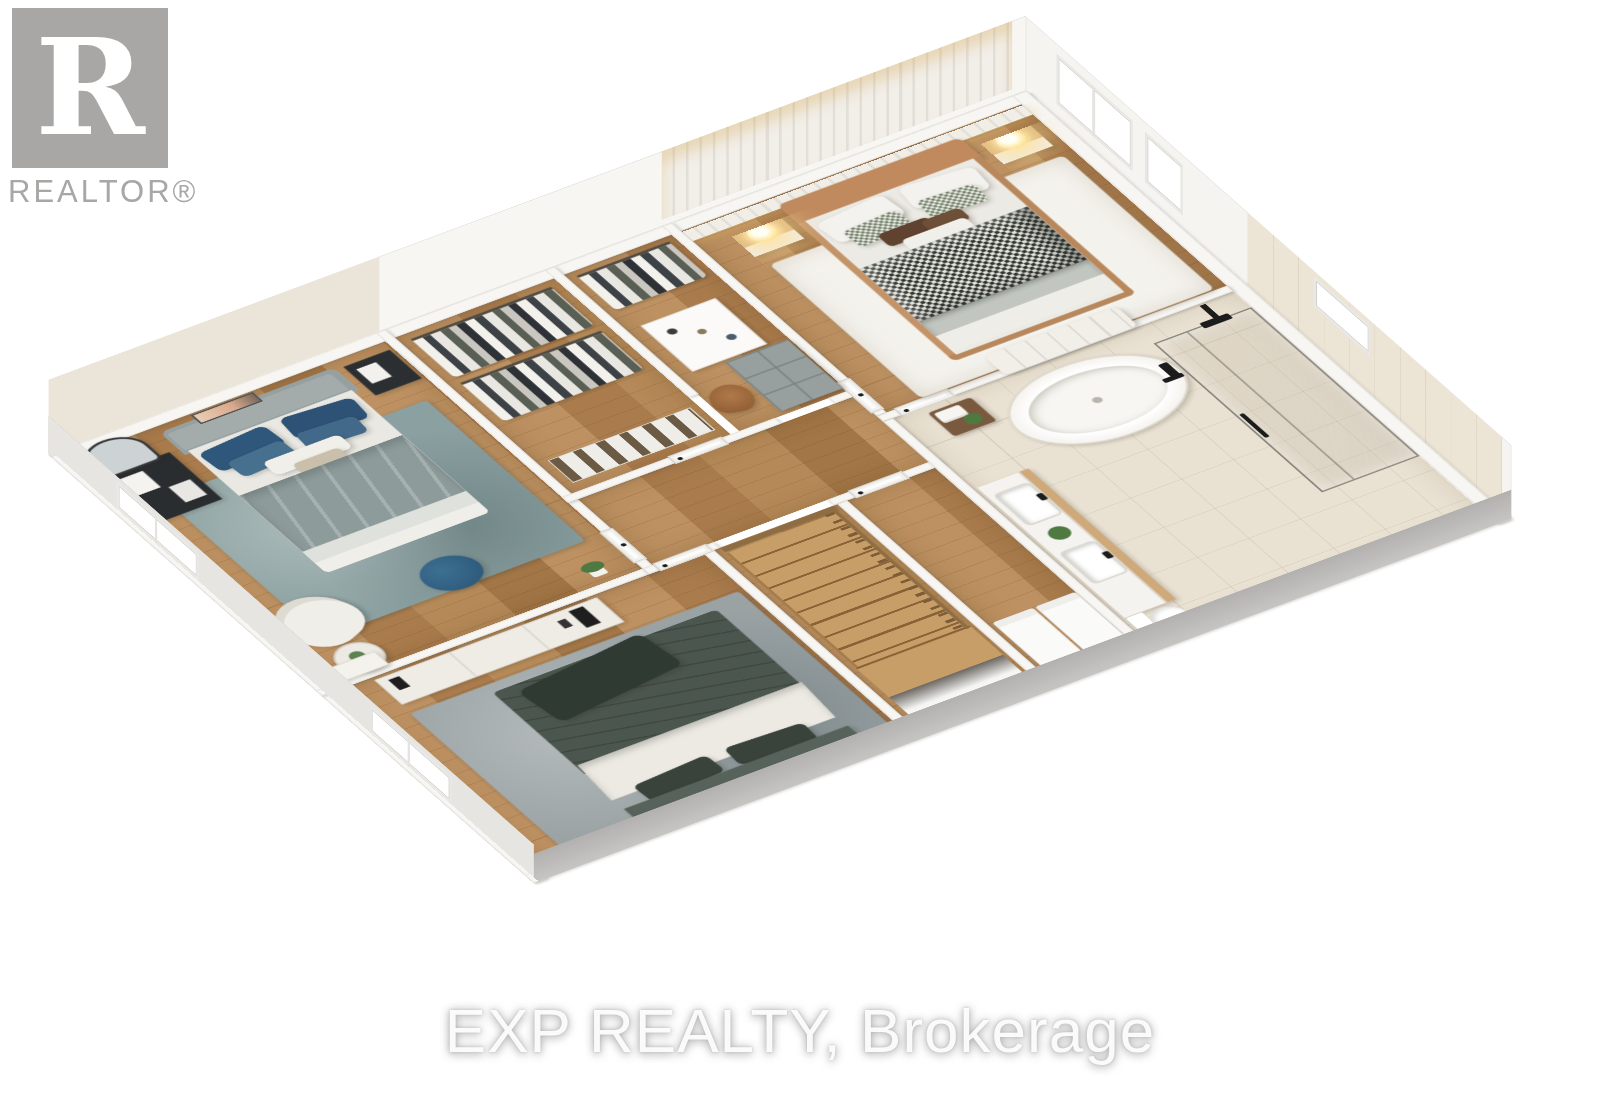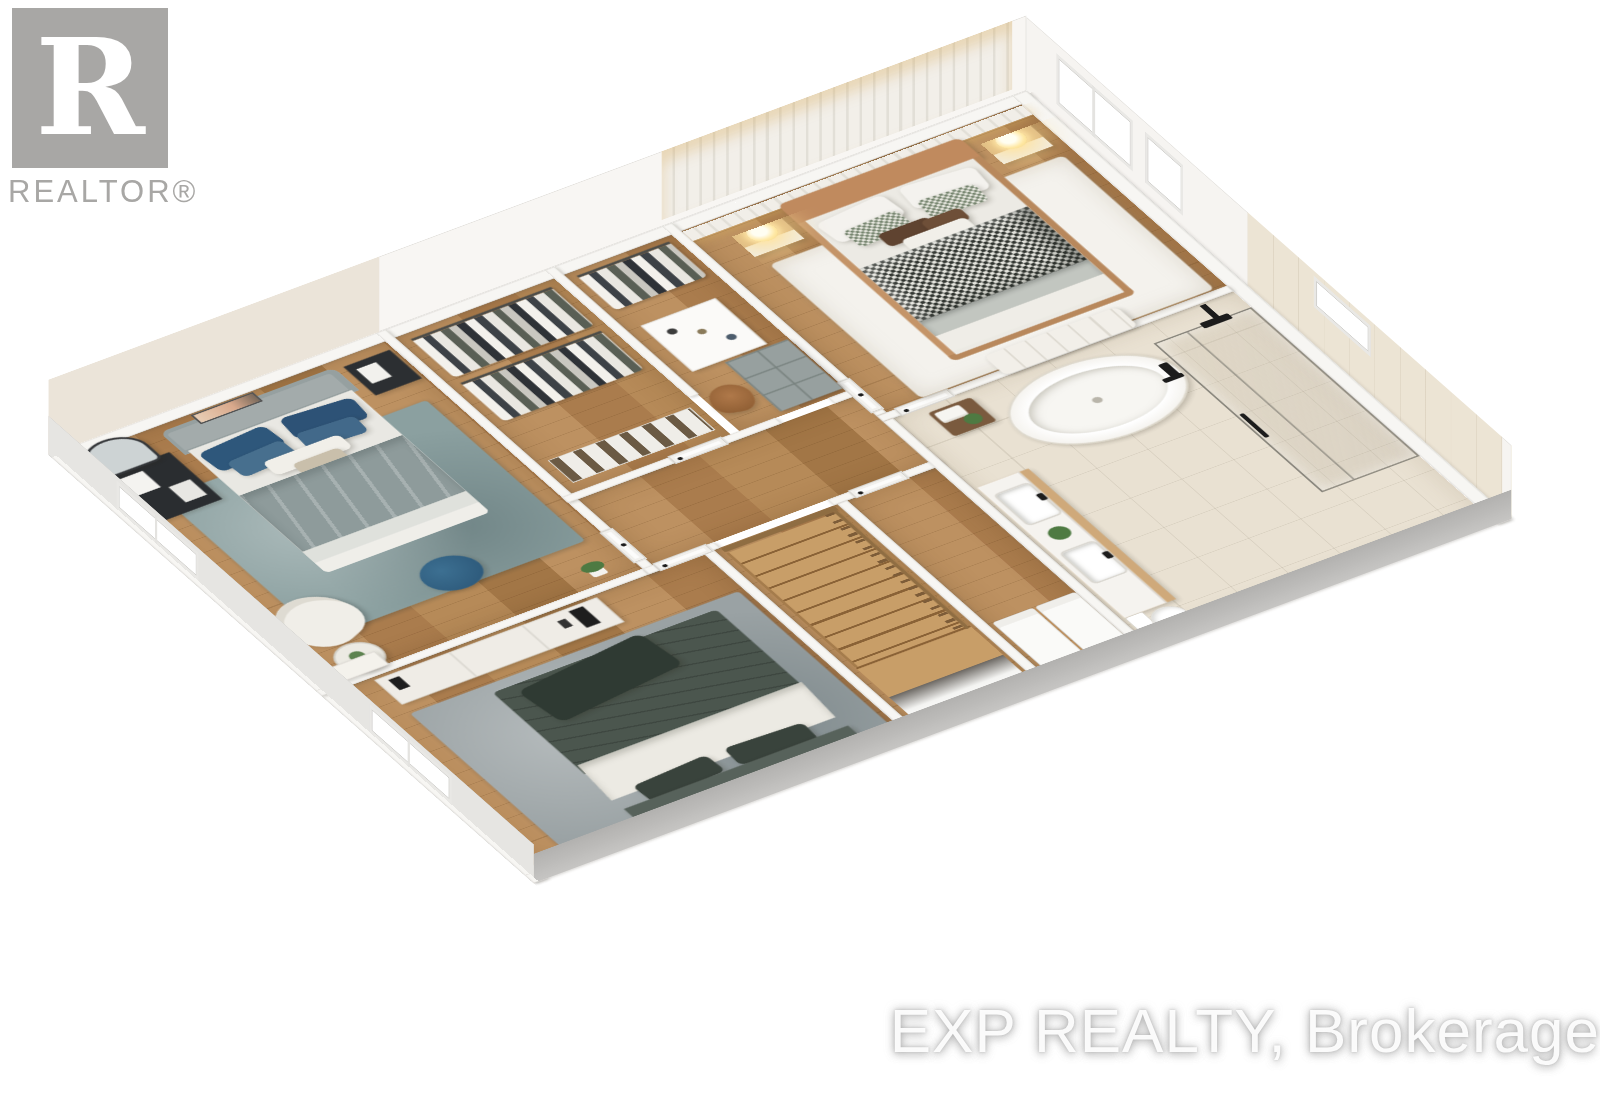--- a/index.html
+++ b/index.html
@@ -2,21 +2,21 @@
 <html><head>
 <meta charset="utf-8">
 <style>
   html,body{margin:0;padding:0;background:#ffffff;}
   body{width:1600px;height:1103px;position:relative;overflow:hidden;font-family:"Liberation Sans",sans-serif;}
   .abs{position:absolute;}
   
   .logo-box{left:12px;top:8px;width:156px;height:160px;background:#a8a7a5;display:flex;align-items:center;justify-content:center;}
   .logo-r{font-family:"DejaVu Serif",serif;font-weight:700;font-size:132px;line-height:150px;color:#ffffff;}
   .logo-label{left:8px;top:174px;width:220px;font-size:31px;letter-spacing:3px;color:#a8a7a5;font-weight:400;}
-  .watermark{left:0;right:0;top:995px;text-align:right;font-size:62px;font-weight:400;letter-spacing:1px;
+  .watermark{left:0;right:0;top:995px;text-align:center;font-size:62px;font-weight:400;letter-spacing:1px;
     color:rgba(255,255,255,0.93);
     text-shadow:0 0 10px rgba(150,150,150,.65), 0 0 3px rgba(170,170,170,.6), 0 3px 8px rgba(160,160,160,.45);}
   
   .scene{left:780px;top:487px;width:0;height:0;}
   .plan{left:-550px;top:-420px;width:1100px;height:840px;
         transform:rotateX(55deg) rotateZ(-33deg) scale(1.06);
         transform-style:preserve-3d;}
   
   .wood{background-image:
       repeating-linear-gradient(to bottom, rgba(80,48,12,.16) 0 1px, rgba(80,48,12,0) 1px 22px),

